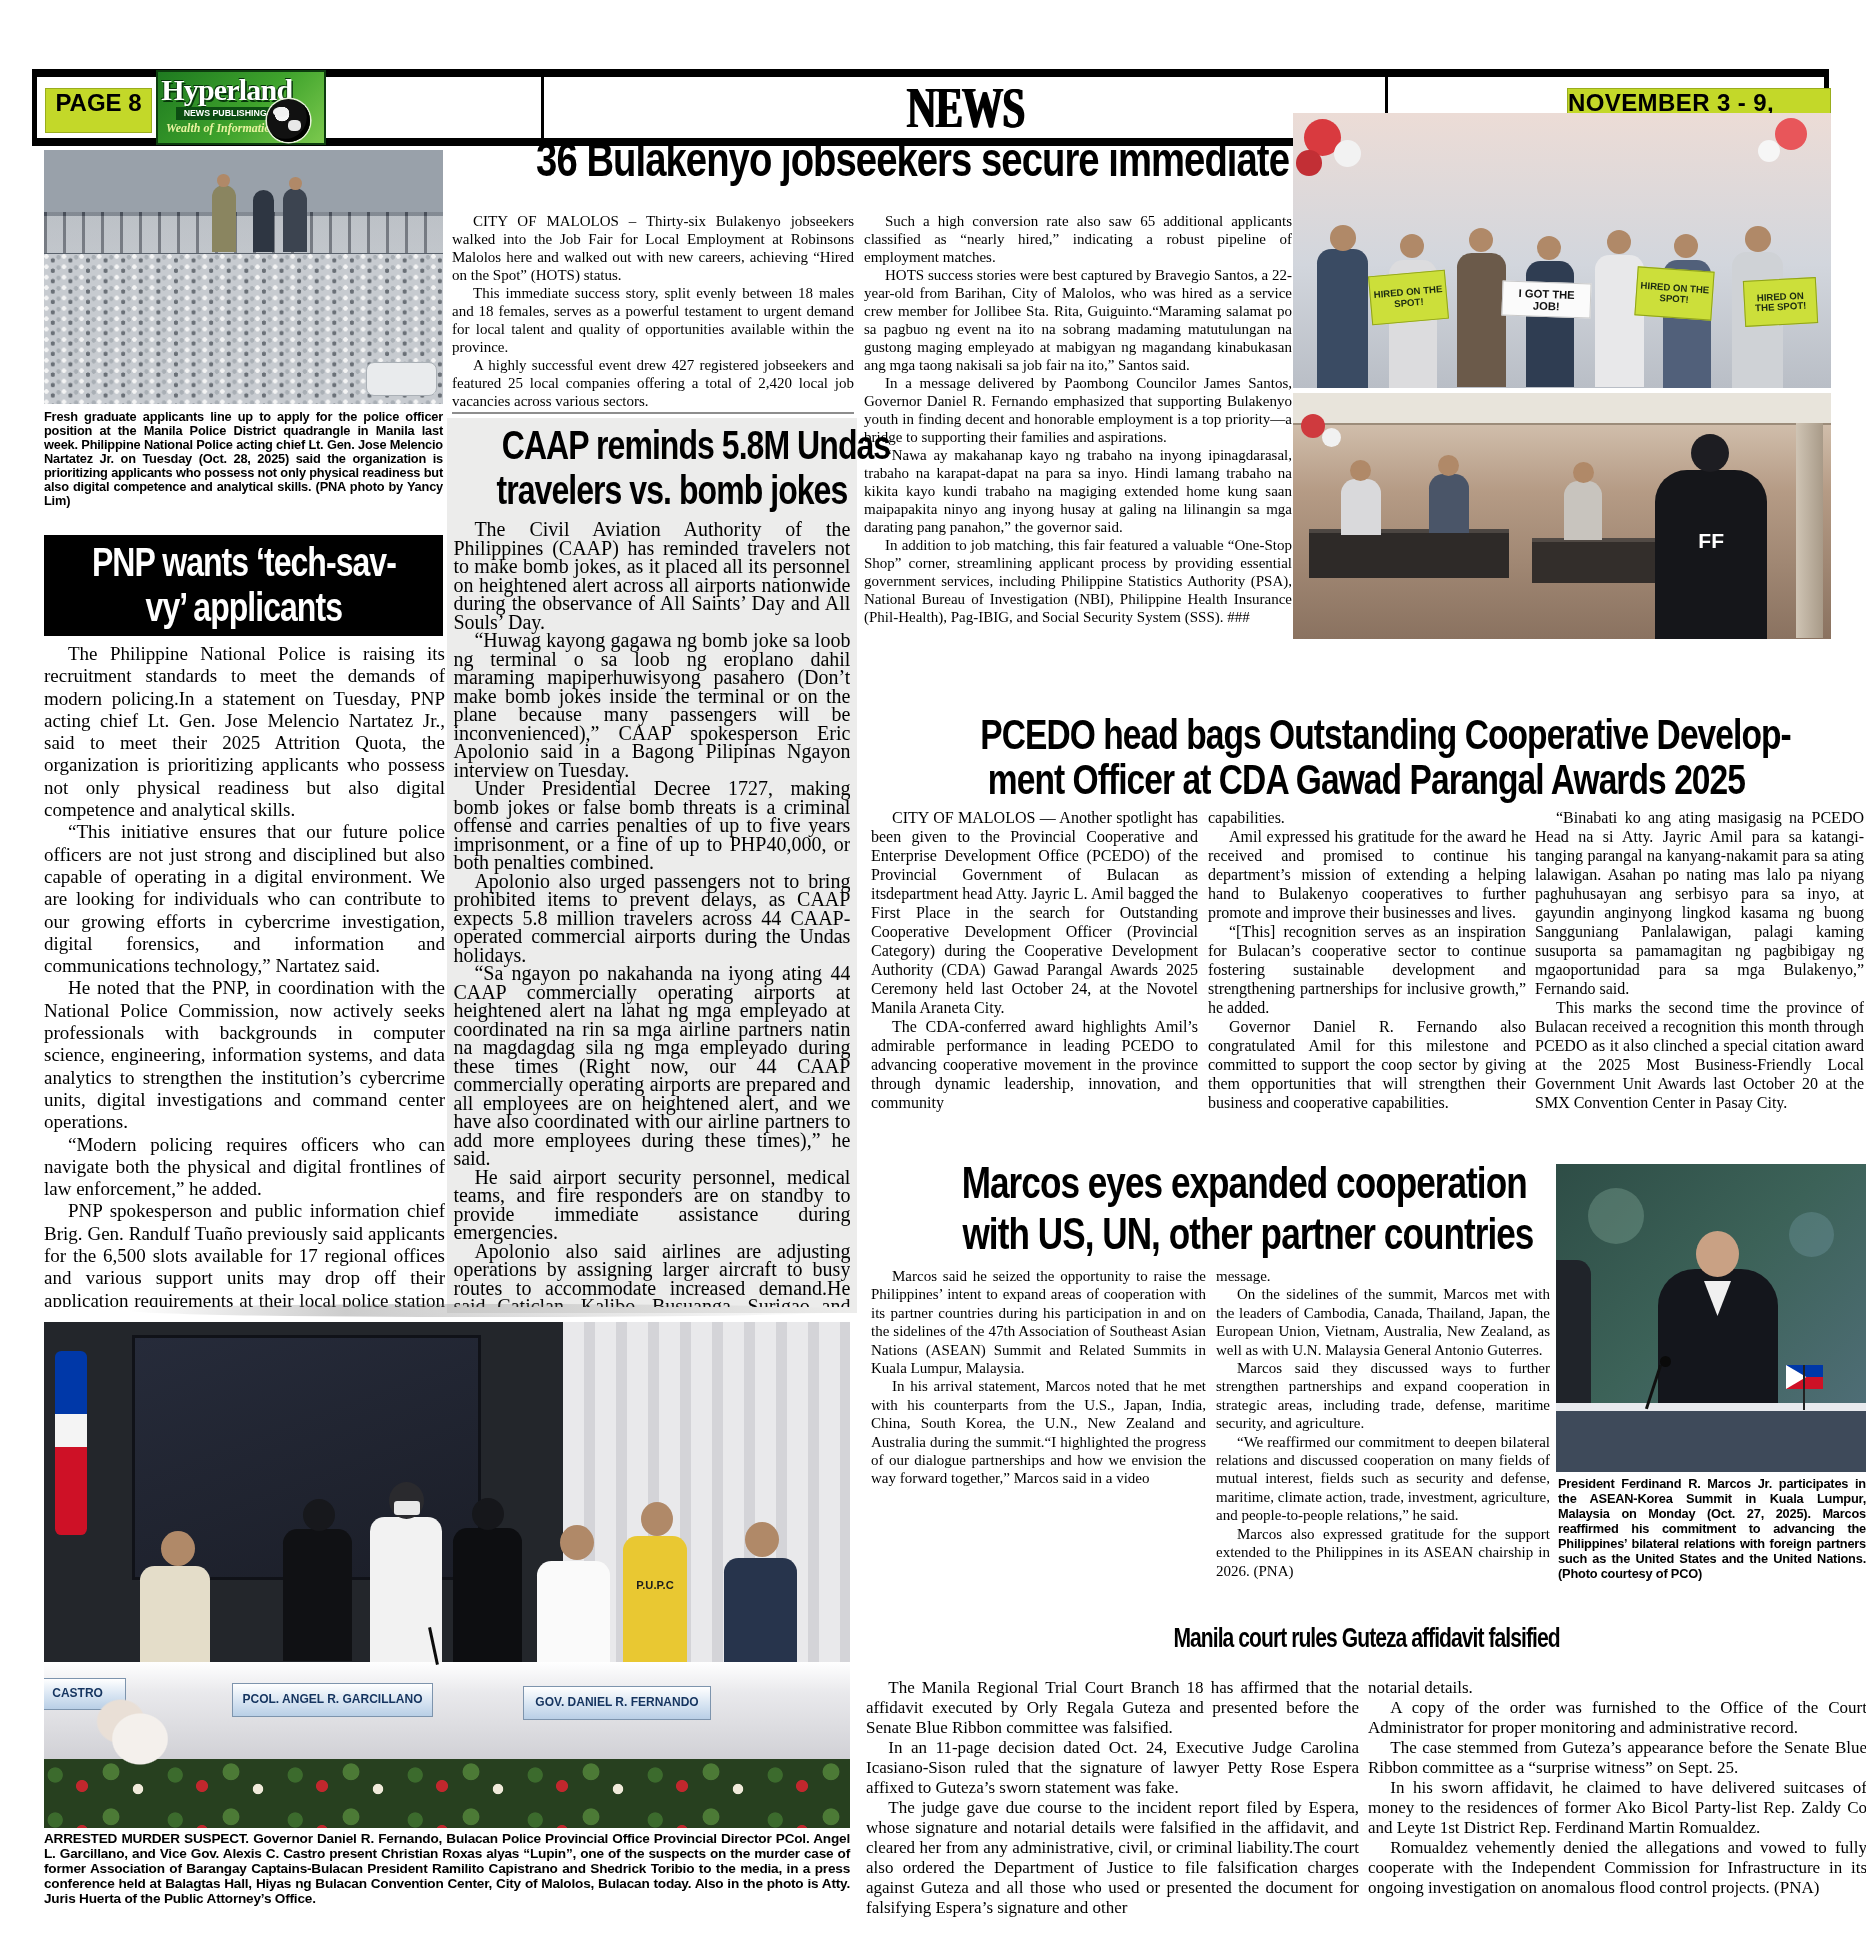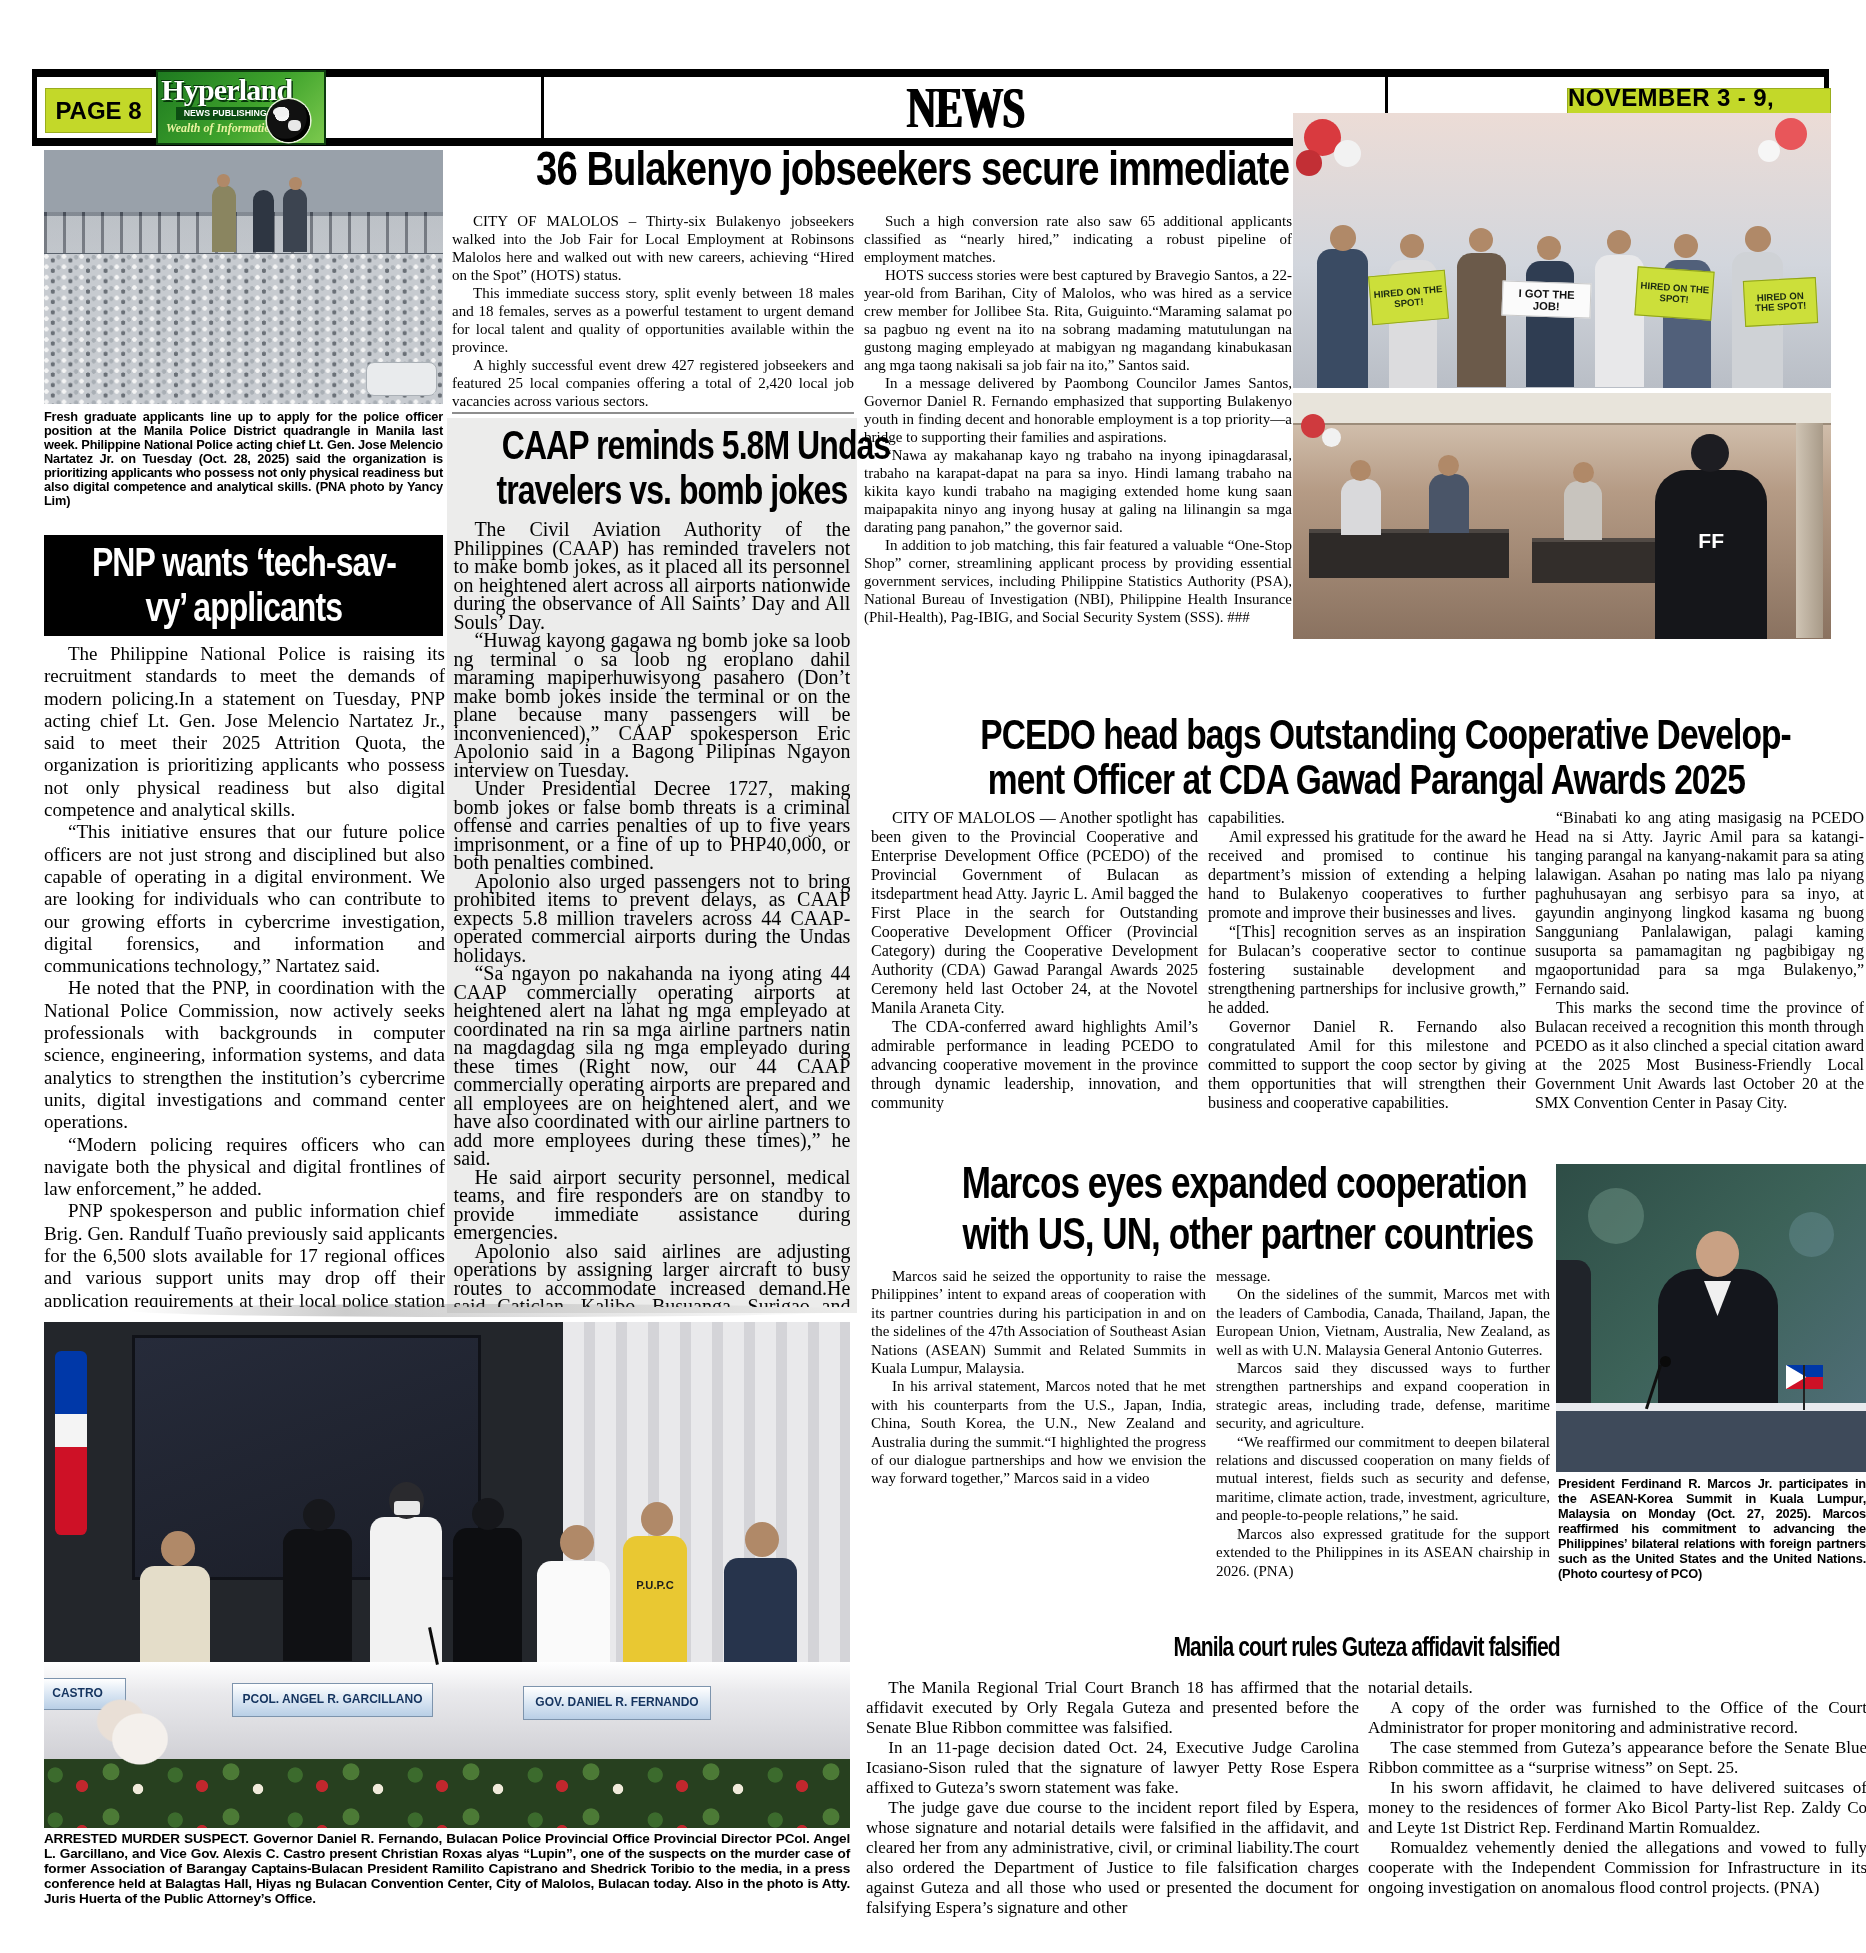--- a/index.html
+++ b/index.html
@@ -4,21 +4,21 @@
 <style>
   html,body{margin:0;padding:0;background:#e9e9e9;}
   .page{position:relative;width:1867px;height:1954px;background:#ffffff;overflow:hidden;
         font-family:"Liberation Serif",serif;color:#000;}
   .abs{position:absolute;}
   .serifcol p{margin:0;text-indent:21px;text-align:justify;}
   .serifcol p.noindent{text-indent:0;}
   .cap{font-family:"Liberation Sans",sans-serif;font-weight:bold;text-align:justify;letter-spacing:-0.2px;}
   .hl{font-family:"Liberation Sans",sans-serif;font-weight:bold;text-align:center;color:#000;}
   .hl .in{display:inline-block;white-space:nowrap;transform:scaleX(0.78);transform-origin:50% 50%;letter-spacing:-1.2px;}
-  .flexc{display:flex;align-items:center;justify-content:center;}
+  .flexc{display:flex;justify-content:center;}
   .accentbox{background:#c3d829;border:0.8px solid #99ad1d;}
   .vrule{background:#000;}
   .plate{position:absolute;background:linear-gradient(180deg,#ffffff 0%,#d7e4f2 55%,#b9cfe6 100%);
          border:0.8px solid #7d94ad;color:#15345f;font:bold 12px/13.6px "Liberation Sans",sans-serif;
          display:flex;align-items:center;justify-content:center;text-align:center;padding:3.2px 4.8px;box-sizing:border-box;}
   .placard{position:absolute;background:#ccdf3a;border:1.6px solid #90a31c;color:#1c2b12;
            font:bold 9.6px/10.4px "Liberation Sans",sans-serif;display:flex;align-items:center;justify-content:center;
            text-align:center;padding:2.4px;box-sizing:border-box;}
   .whitesign{position:absolute;background:#fbfbfb;border:1.6px solid #c9c9c9;color:#111;
            font:bold 11.2px/12px "Liberation Sans",sans-serif;display:flex;align-items:center;justify-content:center;

